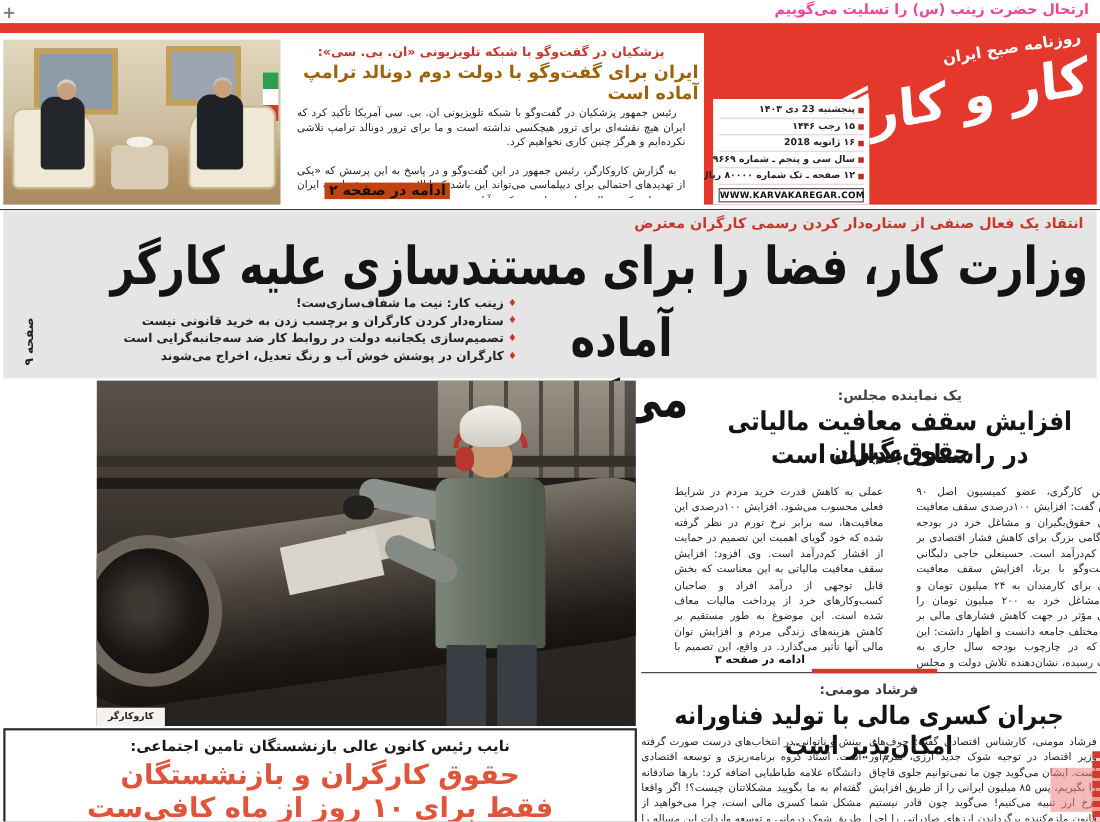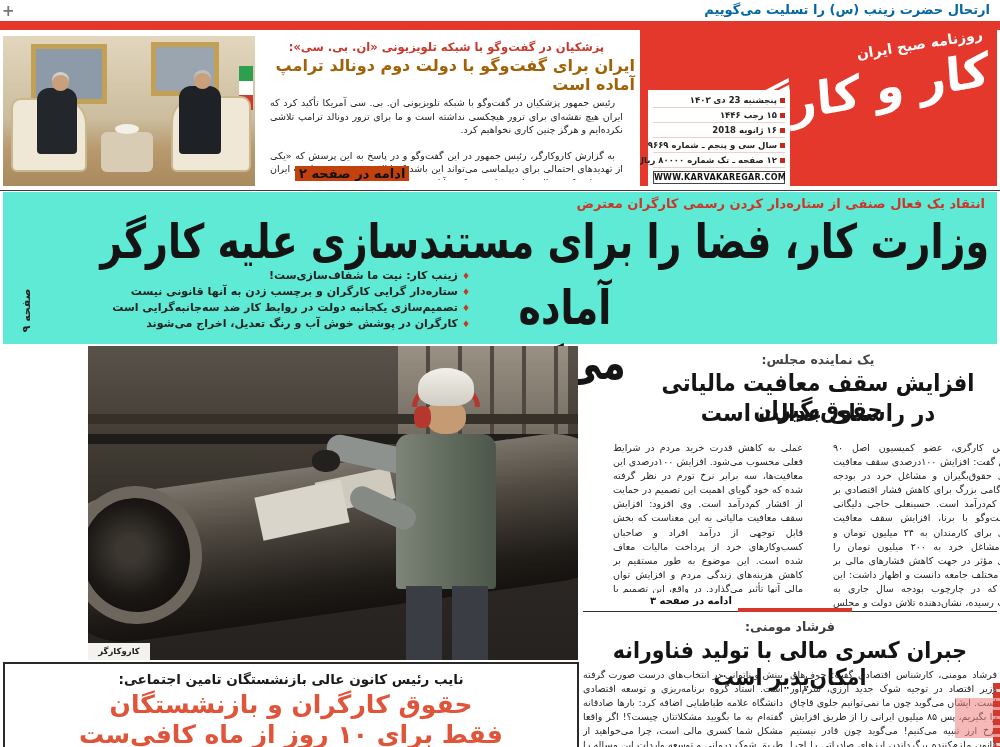--- a/index.html
+++ b/index.html
@@ -1,21 +1,21 @@
 <!DOCTYPE html>
 <html lang="fa" dir="rtl"><head>
 <meta charset="utf-8">
 <style>
   html,body{margin:0;padding:0;background:#fff;}
   .page{position:relative;width:1000px;height:747px;overflow:hidden;background:#fff;
         font-family:"DejaVu Sans",sans-serif;direction:rtl;}
   .abs{position:absolute;}
 
   
-  .condolence{top:2px;right:10px;font-size:13px;font-weight:bold;color:#0369a1;}
+  .condolence{top:2px;right:10px;font-size:13px;font-weight:bold;color:#ec4899;}
   .plus-mark{left:2px;top:2px;color:#777;font-size:15px;font-weight:bold;}
   .red-band{top:21px;left:0;width:1000px;height:9px;background:#e5382c;}
 
   
   .masthead{left:640px;top:30px;width:357px;height:156px;background:#e5382c;overflow:hidden;}
   .tagline{right:14px;top:6px;color:#fff;font-size:14px;font-weight:bold;transform:rotate(-9deg);}
   .logo-title{right:6px;top:38px;color:#fff;font-size:46px;font-weight:bold;letter-spacing:-2px;
               transform:rotate(-10deg) skewX(-6deg);line-height:1;}
   .date-panel{left:8px;top:60px;width:142px;background:#fff;padding:3px 5px 3px 5px;box-sizing:border-box;}
   .date-row{display:flex;align-items:center;gap:3px;border-bottom:1px solid #eccfc8;
@@ -43,21 +43,21 @@
   .iv-kicker{left:258px;top:40px;width:377px;text-align:center;color:#c9372a;font-size:11.5px;font-weight:bold;}
   .iv-head{left:258px;top:56px;width:377px;text-align:right;color:#a16207;font-size:16px;font-weight:bold;}
   .iv-body{left:258px;top:84px;width:377px;height:96px;overflow:hidden;font-size:9.5px;line-height:13.6px;
            color:#222;text-align:justify;}
   .iv-body p{margin:12px;text-indent:8px;}
   .iv-cont{left:295px;top:166px;font-size:13px;font-weight:bold;color:#111;background:#c2410c;padding:0 4px;}
 
   .header-rule{top:190px;left:0;width:1000px;border-top:1.5px solid #3a3a3a;}
 
   
-  .lead{left:3px;top:192px;width:994px;height:152px;background:#5eead4;}
+  .lead{left:3px;top:192px;width:994px;height:152px;background:#e5e5e5;}
   .lead-kicker{right:12px;top:4px;font-size:13px;font-weight:bold;color:#c9372a;}
   .lead-h1{right:8px;top:22px;font-size:38px;font-weight:bold;color:#141414;letter-spacing:-1px;
            white-space:nowrap;transform:scale(1,1.25);transform-origin:right top;}
   .lead-h2{left:452px;top:88px;width:220px;text-align:center;font-size:38px;font-weight:bold;color:#141414;
            letter-spacing:-1px;transform:scale(1,1.25);transform-origin:center top;}
   .bullets{left:105px;top:76px;width:362px;}
   .bullet-row{display:flex;align-items:center;gap:4px;font-size:11px;font-weight:bold;color:#222;
               line-height:16px;white-space:nowrap;justify-content:flex-start;}
   .diamond{color:#c9372a;font-size:9px;flex:0 0 auto;}
   .page-ref{left:2px;top:112px;font-size:11px;font-weight:bold;color:#222;transform:rotate(-90deg);}
@@ -183,21 +183,21 @@
     <div class="abs lead-kicker">انتقاد یک فعال صنفی از ستاره‌دار کردن رسمی کارگران معترض</div>
     <div class="abs lead-h1">وزارت کار، فضا را برای مستندسازی علیه کارگر</div>
     <div class="abs lead-h2">آماده می‌کند</div>
     <div class="abs bullets">
       <div class="bullet-row">
           <span class="diamond">♦</span>
           <span>زینب کار: نیت ما شفاف‌سازی‌ست!</span>
         </div>
       <div class="bullet-row">
           <span class="diamond">♦</span>
-          <span>ستاره‌دار گرایی کارگران و برچسب زدن به آنها قانونی نیست</span>
+          <span>ستاره‌دار کردن کارگران و برچسب زدن به خرید قانونی نیست</span>
         </div>
       <div class="bullet-row">
           <span class="diamond">♦</span>
           <span>تصمیم‌سازی یکجانبه دولت در روابط کار ضد سه‌جانبه‌گرایی است</span>
         </div>
       <div class="bullet-row">
           <span class="diamond">♦</span>
           <span>کارگران در پوشش خوش آب و رنگ تعدیل، اخراج می‌شوند</span>
         </div>
     </div>

